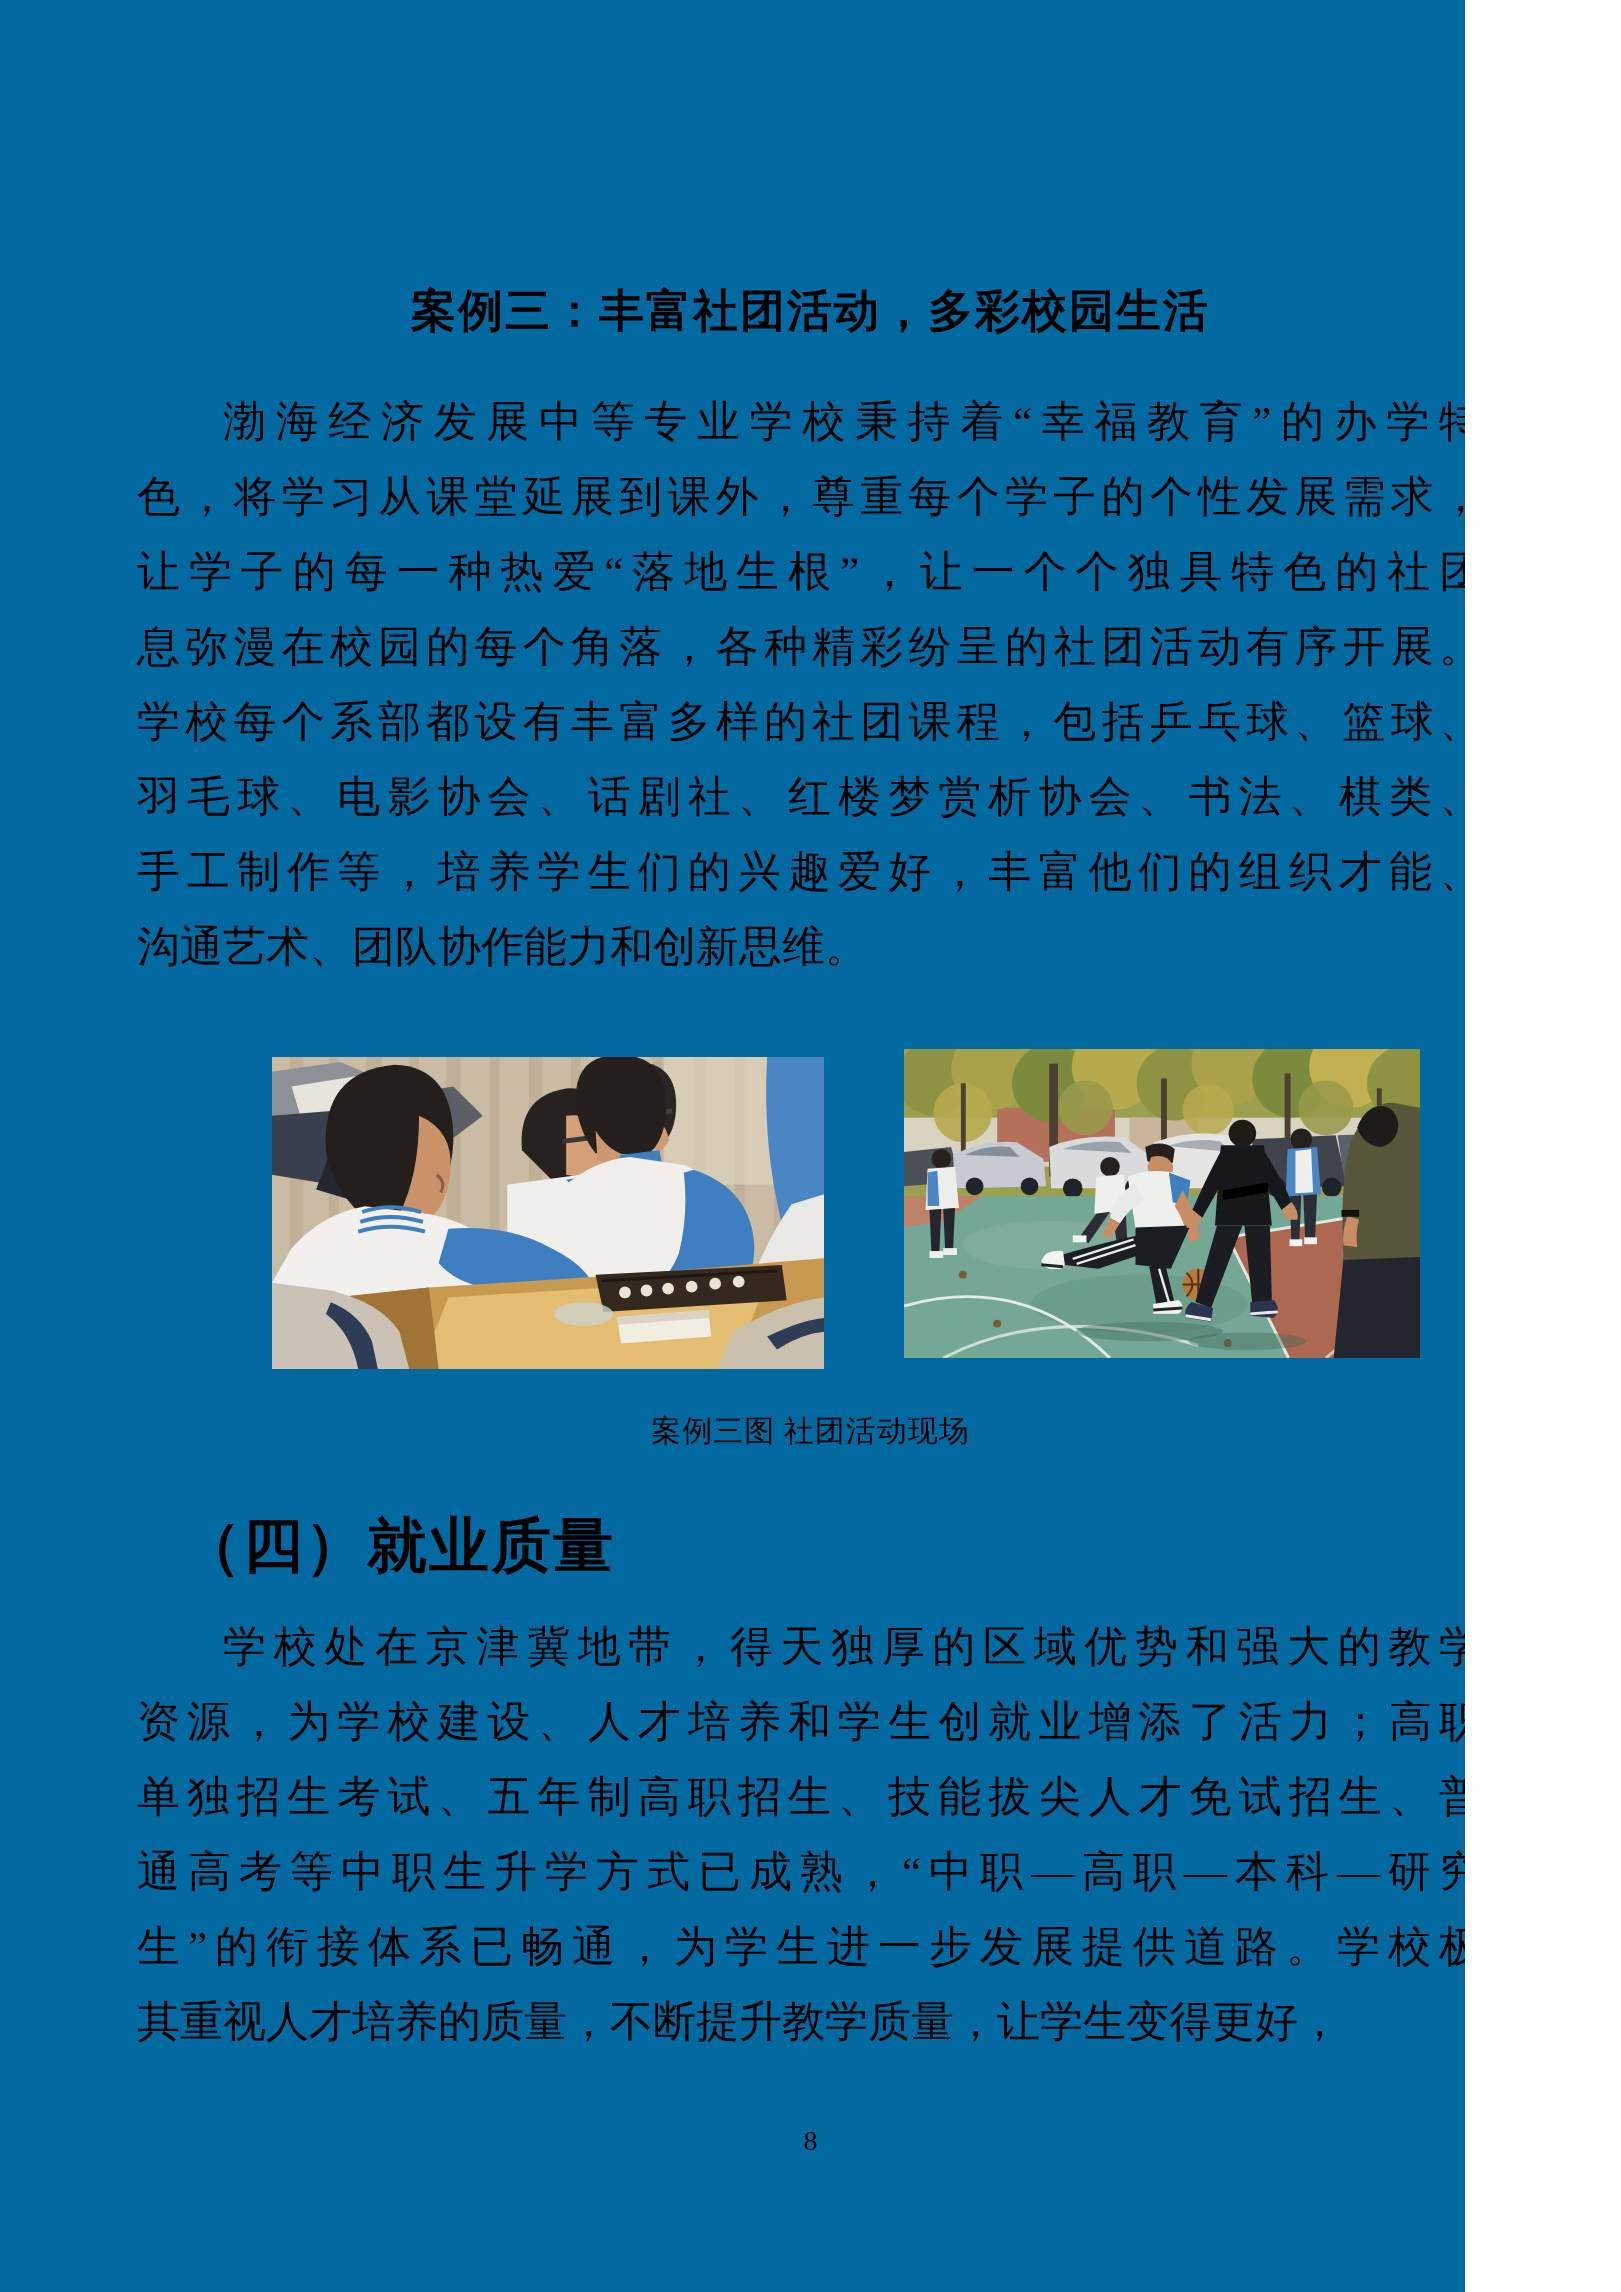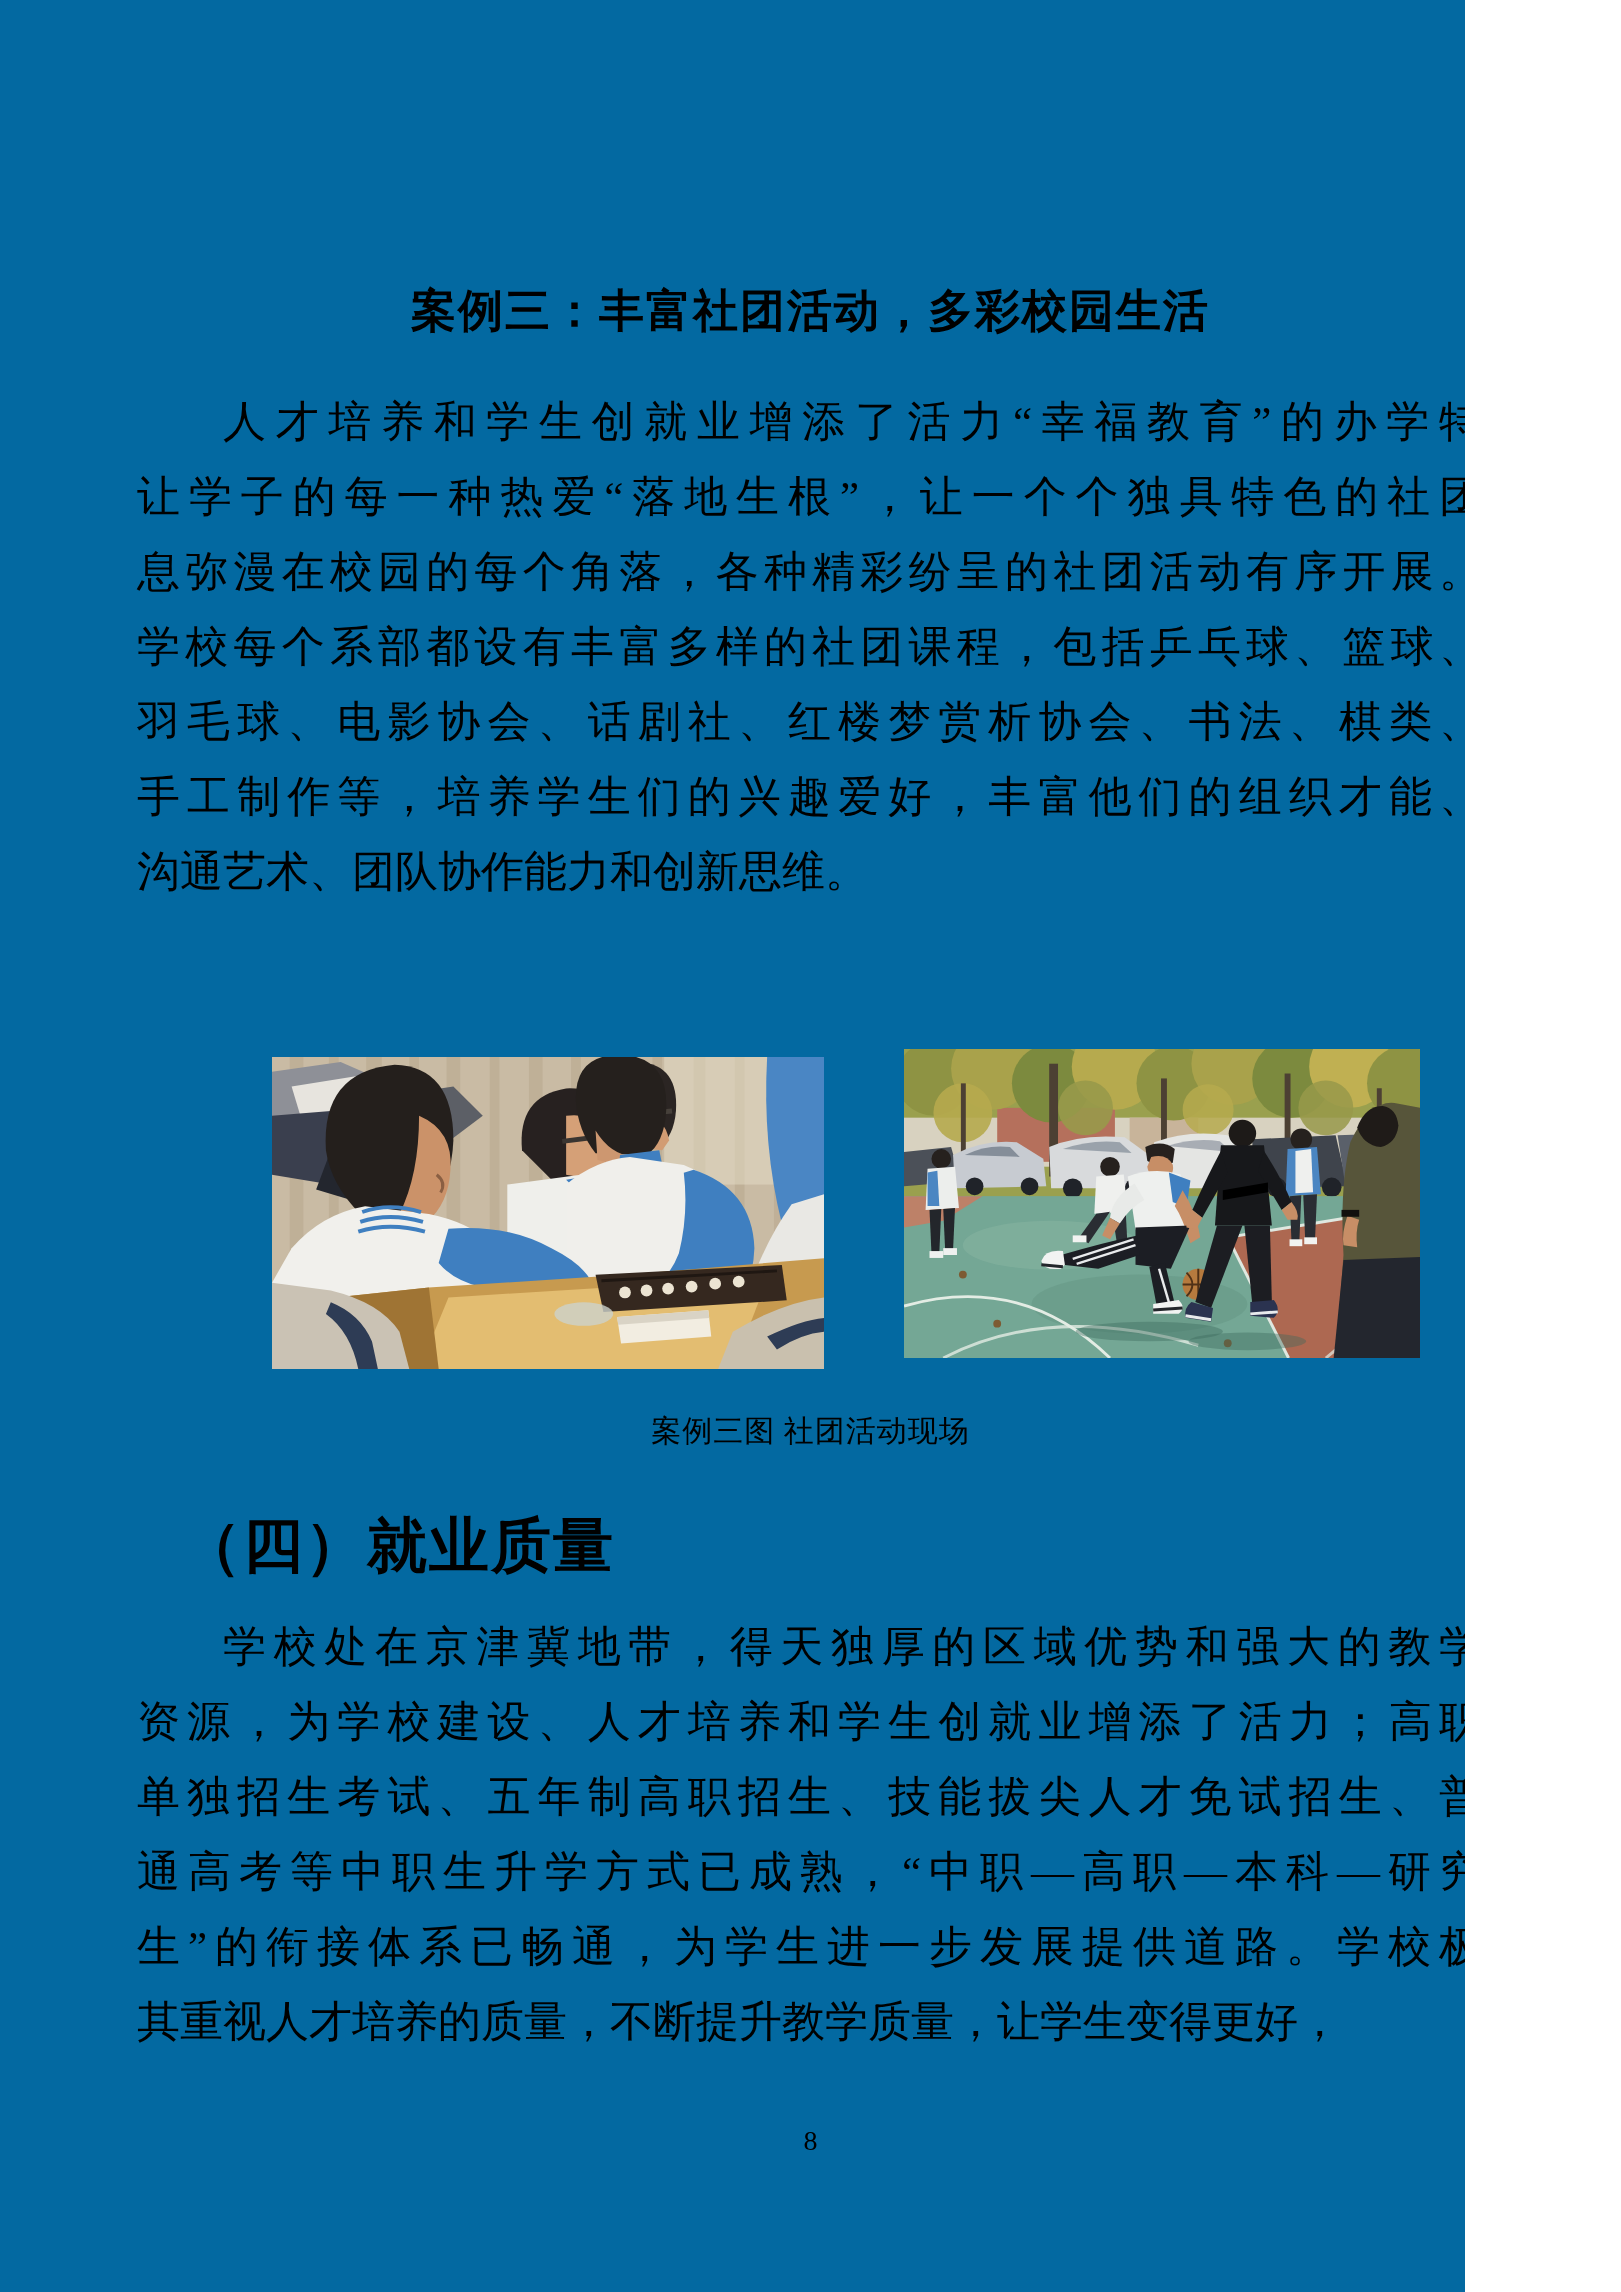--- a/index.html
+++ b/index.html
@@ -57,21 +57,22 @@
   }
 </style>
 </head>
 <body>
 
 <div class="page">
 
   <div class="doc-heading">案例三：丰富社团活动，多彩校园生活</div>
 
   <div class="para para1">
-    <div class="line first">人才培养和学生创就业增添了活力“幸福教育”的办学特</div>
+    <div class="line first">渤海经济发展中等专业学校秉持着“幸福教育”的办学特</div>
+    <div class="line">色，将学习从课堂延展到课外，尊重每个学子的个性发展需求，</div>
     <div class="line">让学子的每一种热爱“落地生根”，让一个个独具特色的社团</div>
     <div class="line">息弥漫在校园的每个角落，各种精彩纷呈的社团活动有序开展。</div>
     <div class="line">学校每个系部都设有丰富多样的社团课程，包括乒乓球、篮球、</div>
     <div class="line">羽毛球、电影协会、话剧社、红楼梦赏析协会、书法、棋类、</div>
     <div class="line">手工制作等，培养学生们的兴趣爱好，丰富他们的组织才能、</div>
     <div class="line final">沟通艺术、团队协作能力和创新思维。</div>
   </div>
 
   <div class="photo photo-left">
     <svg viewBox="0 0 563 318" preserveAspectRatio="none">

